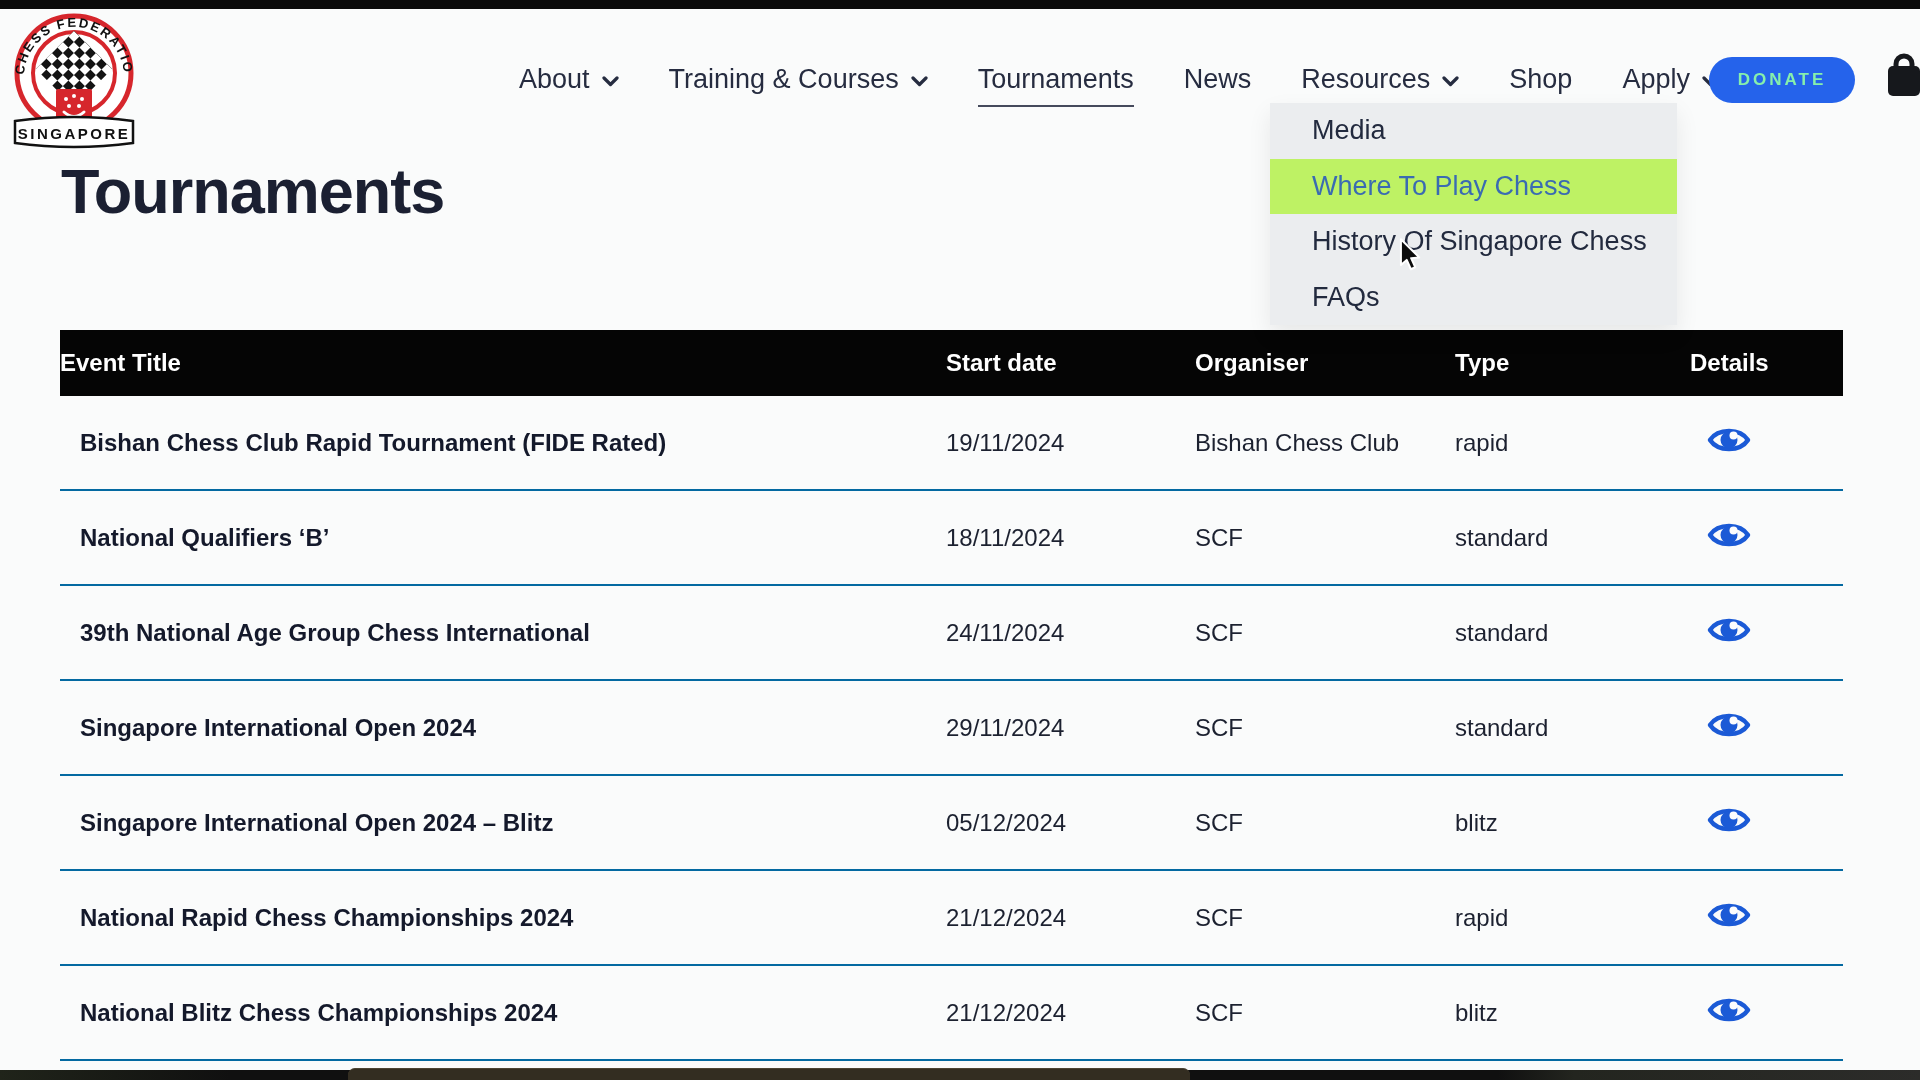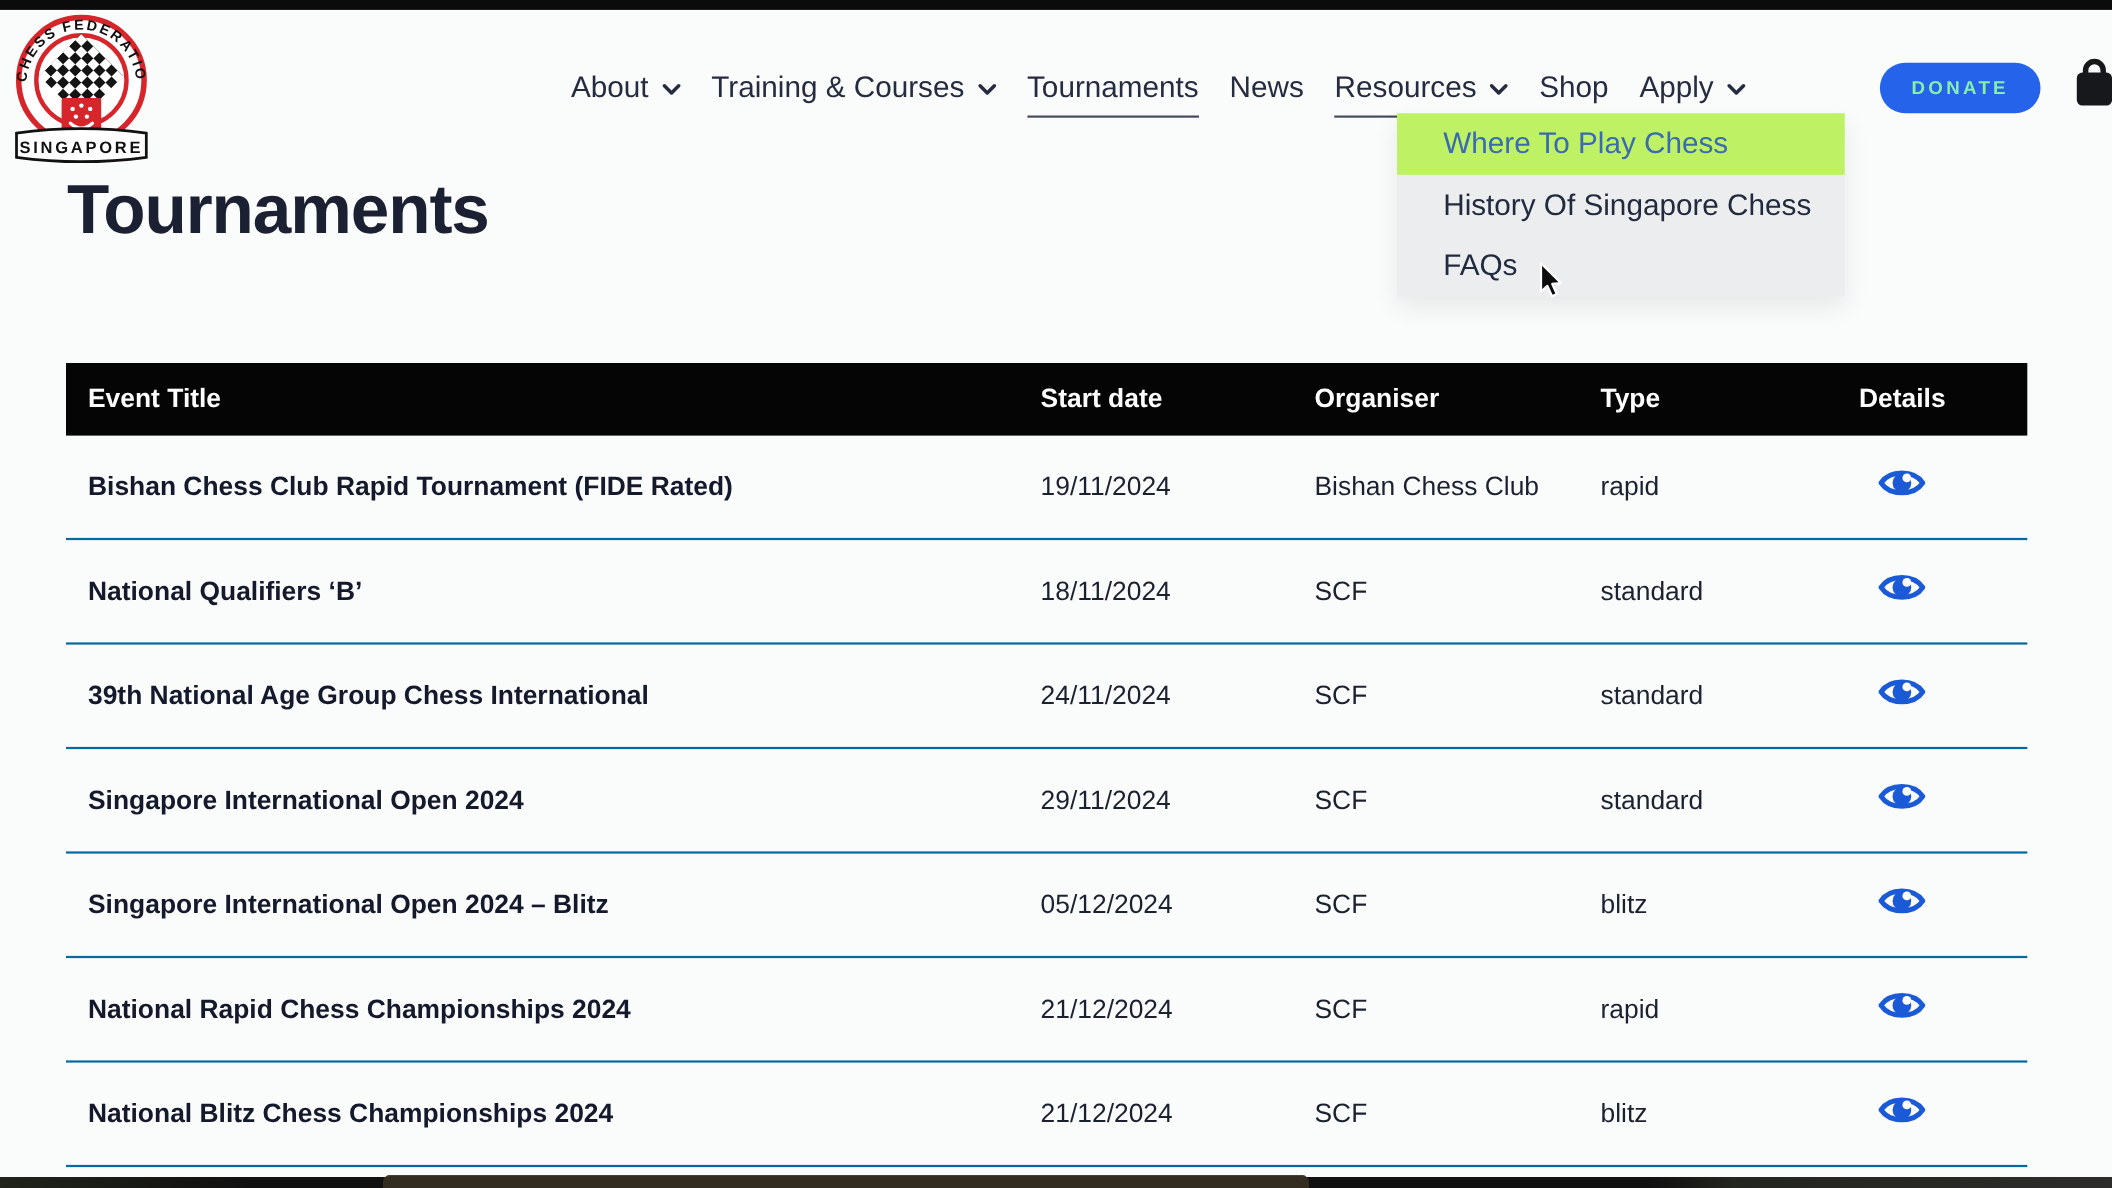--- a/index.html
+++ b/index.html
@@ -9,35 +9,35 @@
     background:#fafbfb;
     position:relative;
     color:#20263a;
   }
   .topstrip { position:absolute; top:0; left:0; width:1920px; height:9px; background:#0b0b0b; }
 
   
   .logo { position:absolute; left:8px; top:11px; width:132px; height:140px; }
 
   
-  .nav { position:absolute; left:519px; top:52px; height:54px; display:flex; align-items:center; gap:28px; }
+  .nav { position:absolute; left:519px; top:52px; height:54px; display:flex; align-items:center; gap:50px; }
   .nav-item { position:relative; height:54px; display:flex; align-items:center; gap:12px; font-size:27px; font-weight:500; color:#262c40; cursor:pointer; white-space:nowrap; }
   .nav-item.active::after { content:""; position:absolute; left:0; right:0; bottom:-1px; height:2px; background:#454a5c; }
   .chev { width:17px; height:11px; margin-top:4px; }
   .donate-btn { position:absolute; left:1709px; top:57px; width:146px; height:46px; border:none; border-radius:24px;
     background:#2563eb; color:#86efac; font-family:"Liberation Sans",sans-serif; font-size:17px; font-weight:700; letter-spacing:3px; cursor:pointer; }
   .bag { position:absolute; left:1884px; top:52px; width:40px; height:48px; }
 
   
   h1.page-title { position:absolute; left:61px; top:155px; font-size:63px; font-weight:800; letter-spacing:-1px; color:#1b2032; }
 
   
   .table { position:absolute; left:60px; top:330px; width:1783px; }
   .thead { display:grid; grid-template-columns:886px 249px 260px 235px 153px; background:#050505; color:#fff; height:66px; align-items:center; font-size:24px; font-weight:700; }
-  .thead .hcell:first-child { padding-left:20px; }
+  .thead .hcell:first-child { }
   .trow { display:grid; grid-template-columns:886px 249px 260px 235px 153px; height:95px; align-items:center; border-bottom:2px solid #0369a1; font-size:24px; color:#1c2130; background:transparent; }
   .trow .cell.title { padding-left:20px; font-weight:700; color:#14192b; }
   .trow .cell.details { padding-left:16px; }
   .eye { display:inline-block; width:46px; height:34px; cursor:pointer; }
 
   
   .dropdown { position:absolute; left:1270px; top:103px; width:407px; background:#ebedef; box-shadow:0 10px 22px rgba(0,0,0,.08); z-index:5; }
   .dd-item { height:55.6px; display:flex; align-items:center; padding-left:42px; font-size:27px; color:#222a3e; cursor:pointer; white-space:nowrap; }
   .dd-item.highlighted { background:#bef264; color:#3a6bb2; }
 
@@ -251,20 +251,23 @@
           <circle cx="23" cy="17" r="8.5" fill="#1b5ad6"></circle>
           <circle cx="27.5" cy="12.5" r="4" fill="#fdfdfd"></circle>
         </svg>
       </span>
     </div>
   </div>
     </div>
 </div>
 
 <div class="dropdown" id="dropdown-menu">
+    <div class="dd-item">
+      <span>Media</span>
+    </div>
     <div class="dd-item highlighted">
       <span>Where To Play Chess</span>
     </div>
     <div class="dd-item">
       <span>History Of Singapore Chess</span>
     </div>
     <div class="dd-item">
       <span>FAQs</span>
     </div>
   </div>

